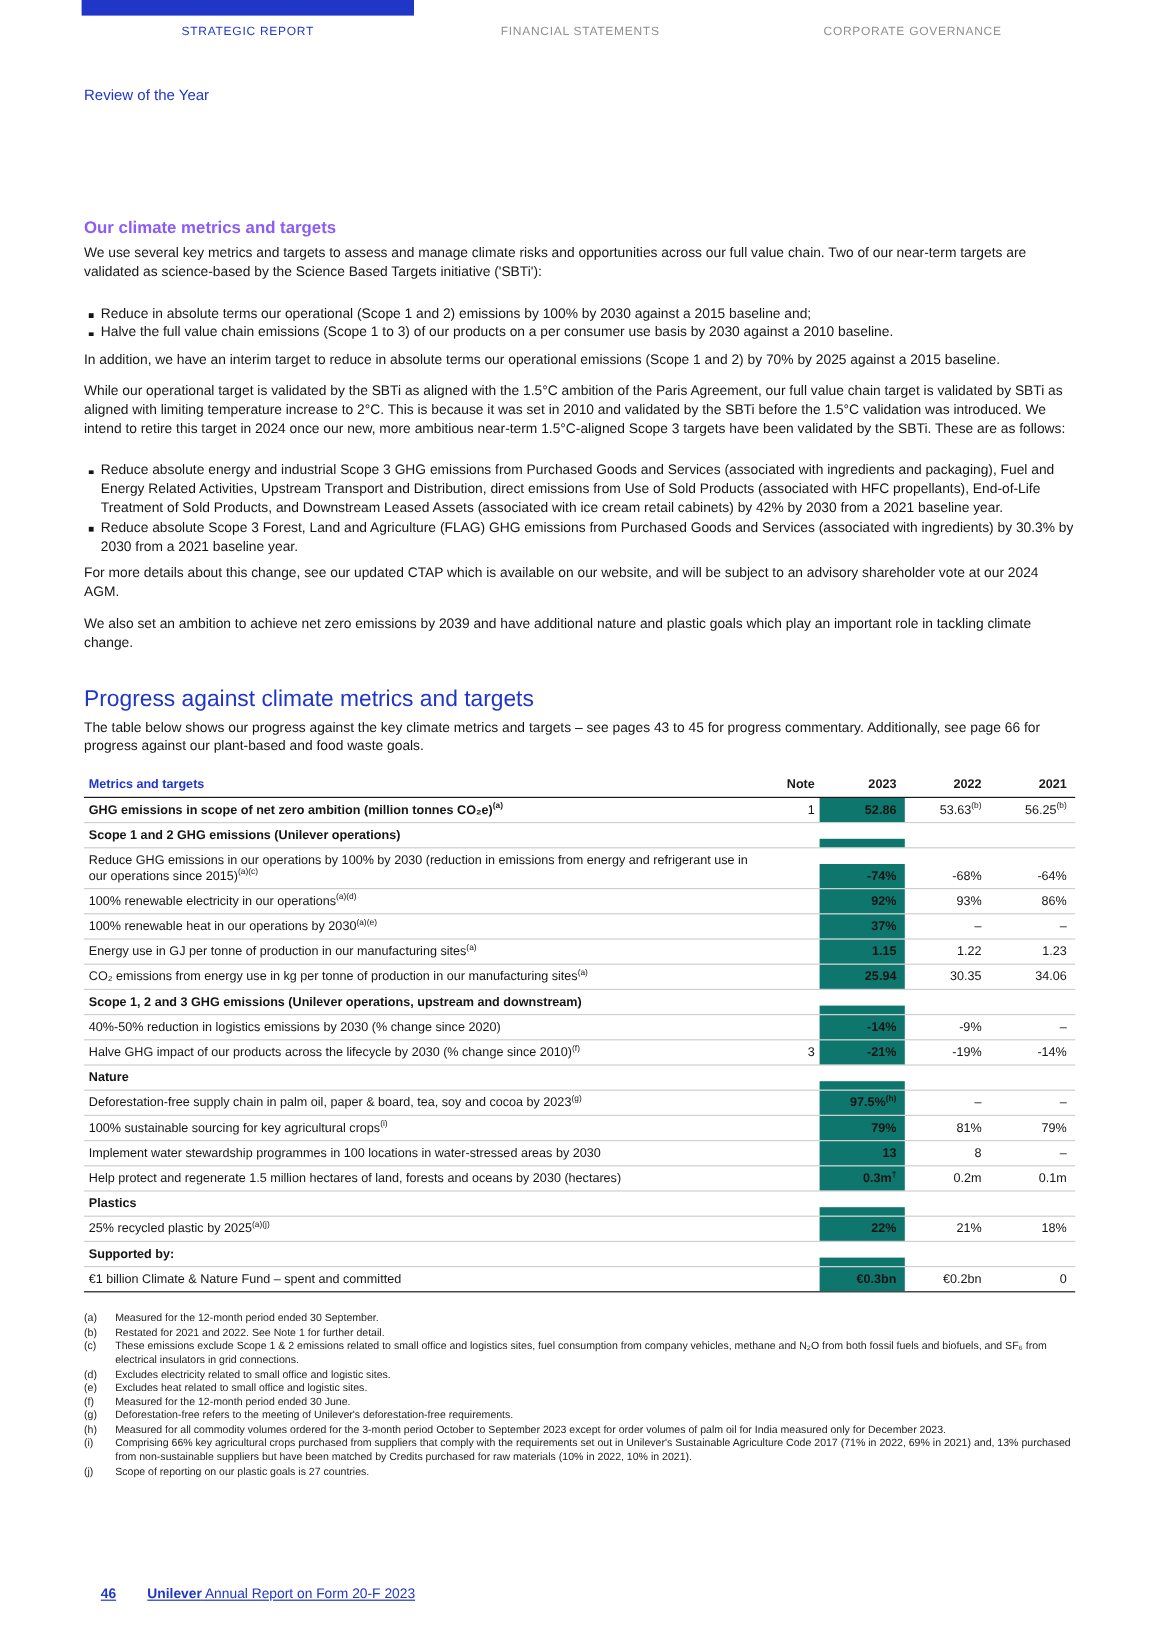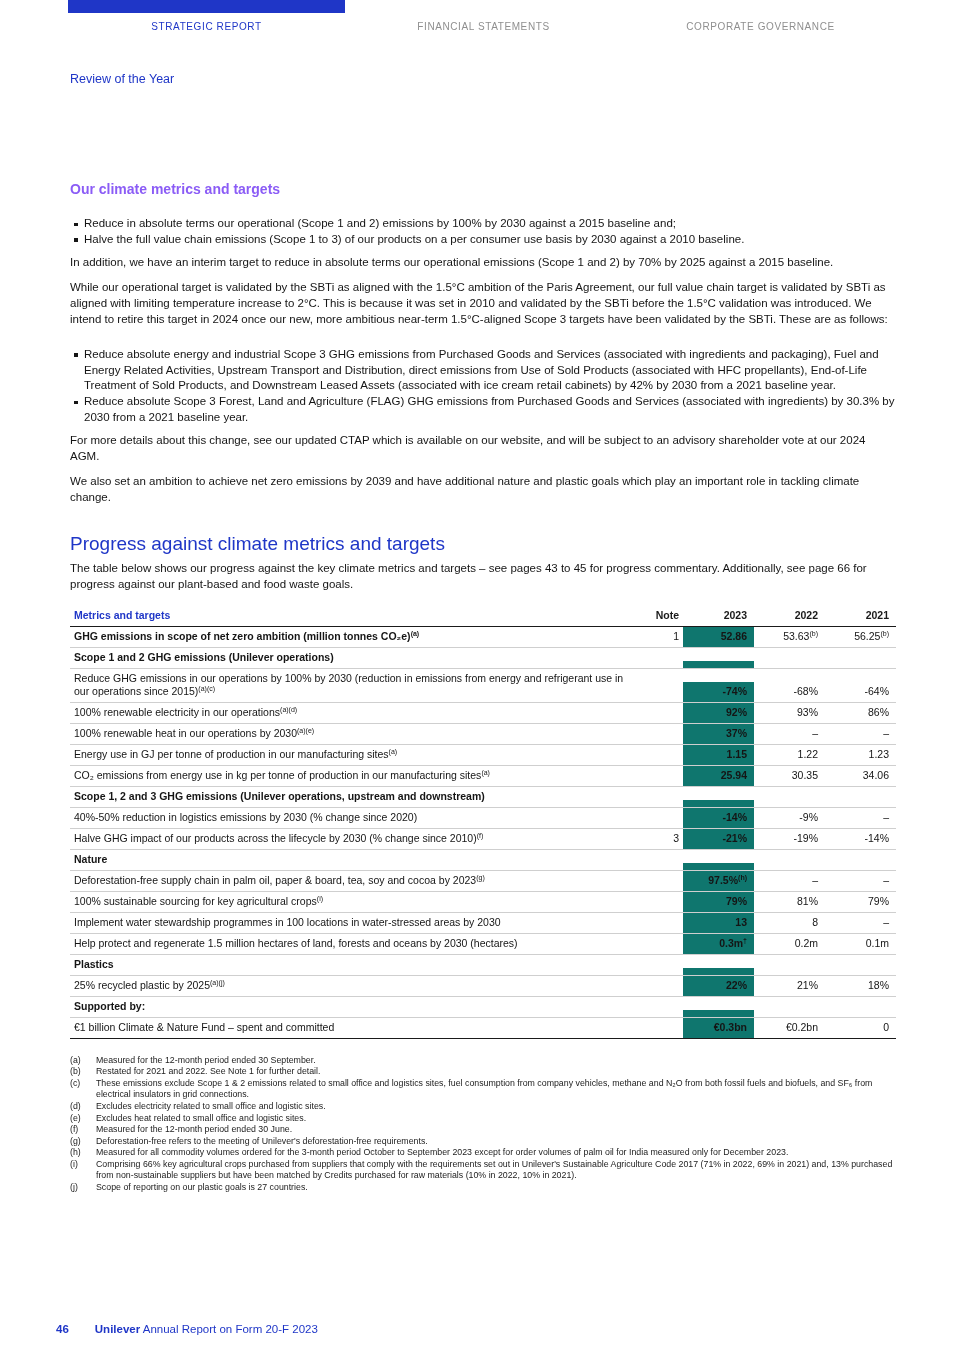--- a/index.html
+++ b/index.html
@@ -49,23 +49,23 @@
   .boldrow .c-label { font-weight:bold; }
   sup { font-size:7px; line-height:0; vertical-align:super; }
   
   .footnotes { margin-top:16px; }
   .fn { display:flex; font-size:8.8px; line-height:11.6px; color:#222; }
   .fn-key { width:26px; flex:none; }
   .fn-text { flex:1; }
   
   .pagefooter {
     margin-top:auto; flex:none;
-    padding:0 0 30px 56px;
+    padding:0 0 30px 84px;
     display:flex; align-items:center;
-    color:#1f36c7; font-size:11.5px;
+    color:#1f36c7; font-size:11.5px;text-decoration:underline;
   }
   .pagenum { font-weight:bold; margin-right:26px; }
   .brandline strong { font-weight:bold; }
 </style>
 </head>
 <body>
 
 <header class="topnav">
   <div class="tab active">
     <div class="bar"></div>
@@ -79,20 +79,21 @@
     <div class="bar"></div>
     <div class="tab-label">CORPORATE GOVERNANCE</div>
   </div>
 </header>
 
 <main>
   <div class="review-label">Review of the Year</div>
 
   <h1 class="title">Our climate metrics and targets</h1>
 
+  <p>We use several key metrics and targets to assess and manage climate risks and opportunities across our full value chain. Two of our near-term targets are validated as science-based by the Science Based Targets initiative ('SBTi'):</p>
   <ul class="bullets">
     <li>Reduce in absolute terms our operational (Scope 1 and 2) emissions by 100% by 2030 against a 2015 baseline and;</li>
     <li>Halve the full value chain emissions (Scope 1 to 3) of our products on a per consumer use basis by 2030 against a 2010 baseline.</li>
   </ul>
 
   <p>In addition, we have an interim target to reduce in absolute terms our operational emissions (Scope 1 and 2) by 70% by 2025 against a 2015 baseline.</p>
   <p>While our operational target is validated by the SBTi as aligned with the 1.5°C ambition of the Paris Agreement, our full value chain target is validated by SBTi as aligned with limiting temperature increase to 2°C. This is because it was set in 2010 and validated by the SBTi before the 1.5°C validation was introduced. We intend to retire this target in 2024 once our new, more ambitious near-term 1.5°C-aligned Scope 3 targets have been validated by the SBTi. These are as follows:</p>
   <ul class="bullets">
     <li>Reduce absolute energy and industrial Scope 3 GHG emissions from Purchased Goods and Services (associated with ingredients and packaging), Fuel and Energy Related Activities, Upstream Transport and Distribution, direct emissions from Use of Sold Products (associated with HFC propellants), End-of-Life Treatment of Sold Products, and Downstream Leased Assets (associated with ice cream retail cabinets) by 42% by 2030 from a 2021 baseline year.</li>
     <li>Reduce absolute Scope 3 Forest, Land and Agriculture (FLAG) GHG emissions from Purchased Goods and Services (associated with ingredients) by 30.3% by 2030 from a 2021 baseline year.</li>

